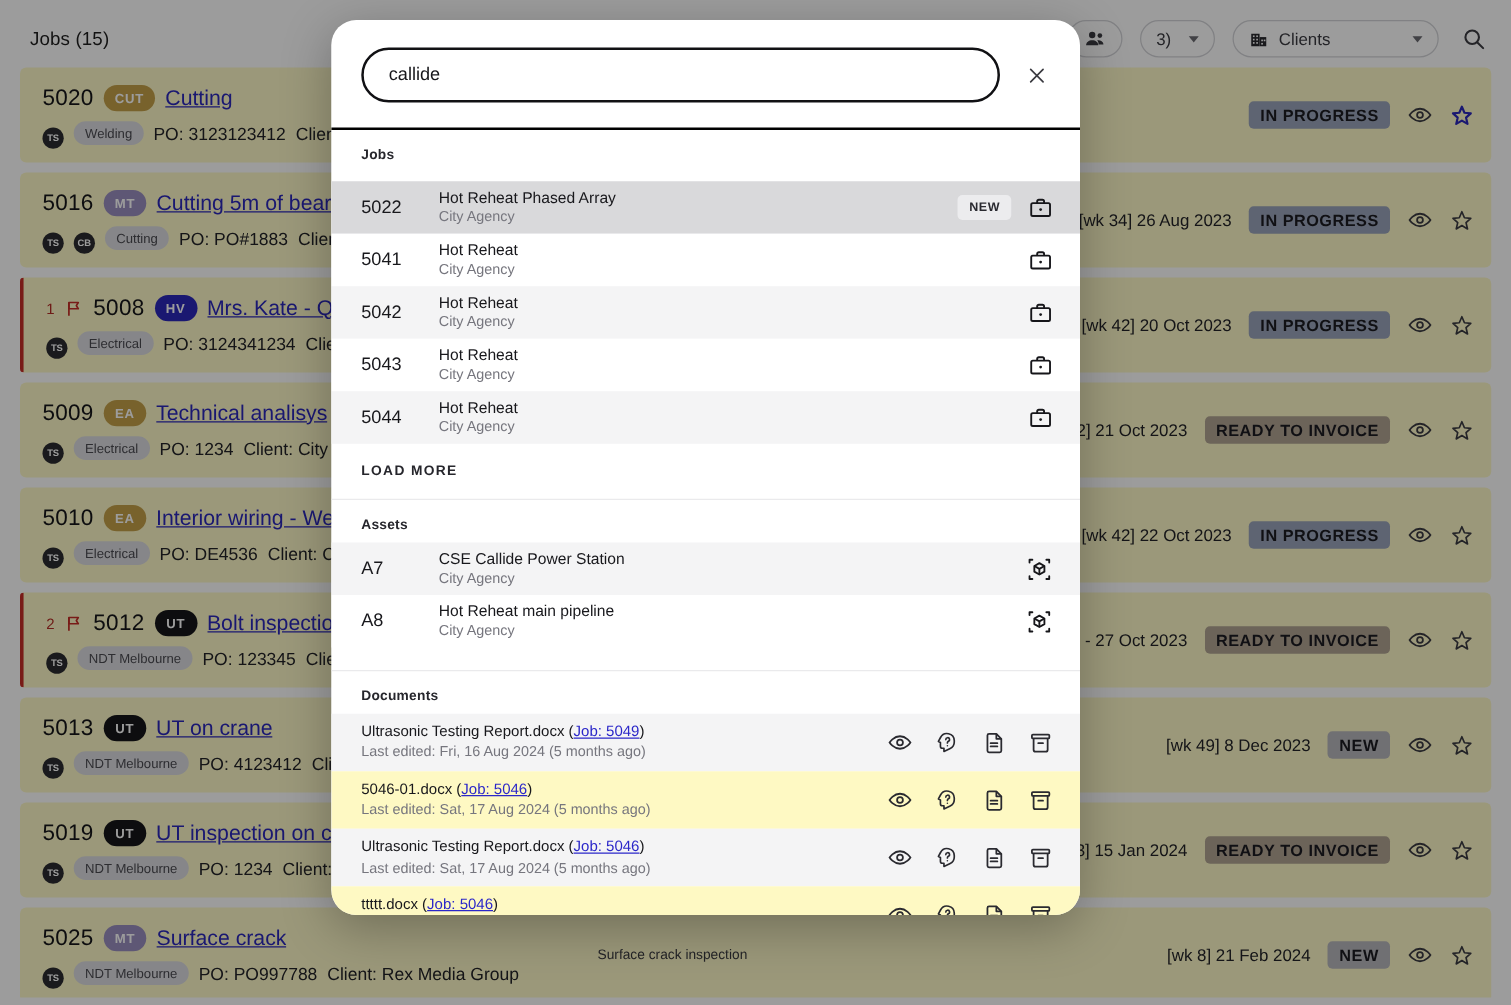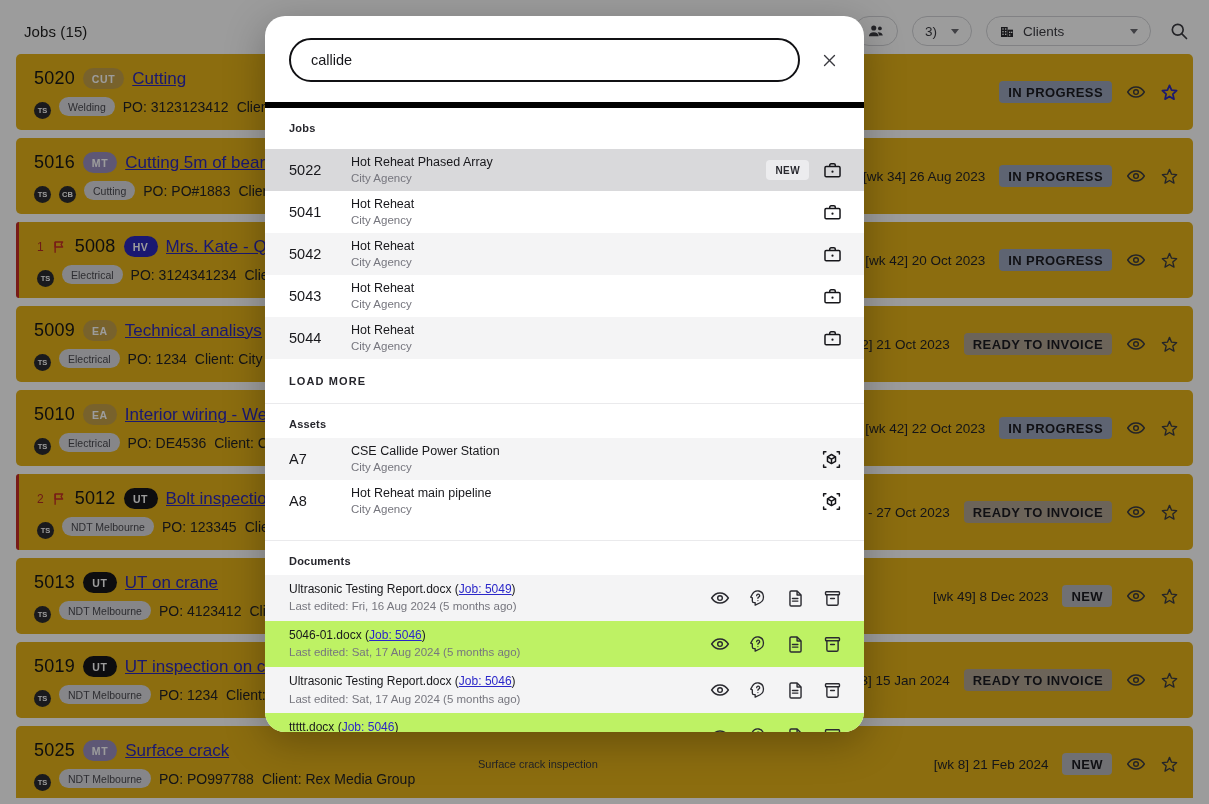--- a/index.html
+++ b/index.html
@@ -48,21 +48,21 @@
     border-top: 5px solid #6a6a72;
   }
   .glyph { display: inline-flex; align-items: center; justify-content: center; }
 
   
   #job-list { padding: 0 0 0 0; }
   .job-row {
     position: relative;
     height: 76px;
     margin: 0 16px 8px 16px;
-    background: #eab308;
+    background: #fef9c3;
     border-radius: 5px;
     display: flex; align-items: center;
     padding: 0 14px 0 18px;
   }
   .job-row.flagged { border-left: 3px solid #d22a22; border-radius: 3px 5px 5px 3px; }
   .job-main { min-width: 0; flex: 0 0 auto; width: 430px; }
   .job-line1 { display: flex; align-items: center; gap: 8px; height: 26px; }
   .flag-num { font-size: 12px; color: #c12a22; }
   .flag-icon { color: #d22a22; display: inline-flex; }
   .job-id { font-size: 18px; color: #16161a; letter-spacing: .2px; }
@@ -129,21 +129,21 @@
     font-family: "Liberation Sans", sans-serif;
     font-size: 14.5px; color: #16161a;
     outline: none; background: #fff;
     caret-color: #2b27c9;
   }
   #close-button {
     width: 26px; height: 26px; flex: 0 0 auto;
     display: flex; align-items: center; justify-content: center;
     color: #3a3a40; cursor: pointer; background: none; border: none;
   }
-  #modal-body { flex: 1 1 auto; overflow: hidden; border-top: 6px solid #000000; }
+  #modal-body { flex: 1 1 auto; overflow: hidden; border-top: 2px solid #000000; }
 
   .section-head {
     font-size: 11px; font-weight: bold; color: #26262c;
     letter-spacing: .2px;
     padding: 14px 0 8px 24px;
   }
   .res-row {
     display: flex; align-items: center;
     height: 42px;
     padding: 0 22px 0 24px;
@@ -168,21 +168,21 @@
     color: #26262c; padding: 16px 0 16px 24px;
     cursor: pointer; background: none; border: none;
     font-family: "Liberation Sans", sans-serif;
   }
   .divider { height: 1px; background: #eaeaec; margin: 0 0 0 0; }
 
   
   .doc-row {
     display: flex; align-items: center;
     min-height: 38px; padding: 6px 22px 6px 24px;
-    background: #bef264;
+    background: #fef9c3;
   }
   .doc-row.zebra { background: #f4f4f5; }
   .doc-text { flex: 1 1 auto; min-width: 0; }
   .doc-title { font-size: 12px; color: #18181c; line-height: 1.45; white-space: nowrap; }
   .doc-joblink { color: #2b27c9; text-decoration: underline; }
   .doc-sub { font-size: 11.5px; color: #76767e; line-height: 1.45; }
   .doc-actions { margin-left: auto; display: flex; align-items: center; gap: 18px; }
   .doc-icon { color: #2a2a30; display: inline-flex; cursor: pointer; }
 </style>
 </head>

